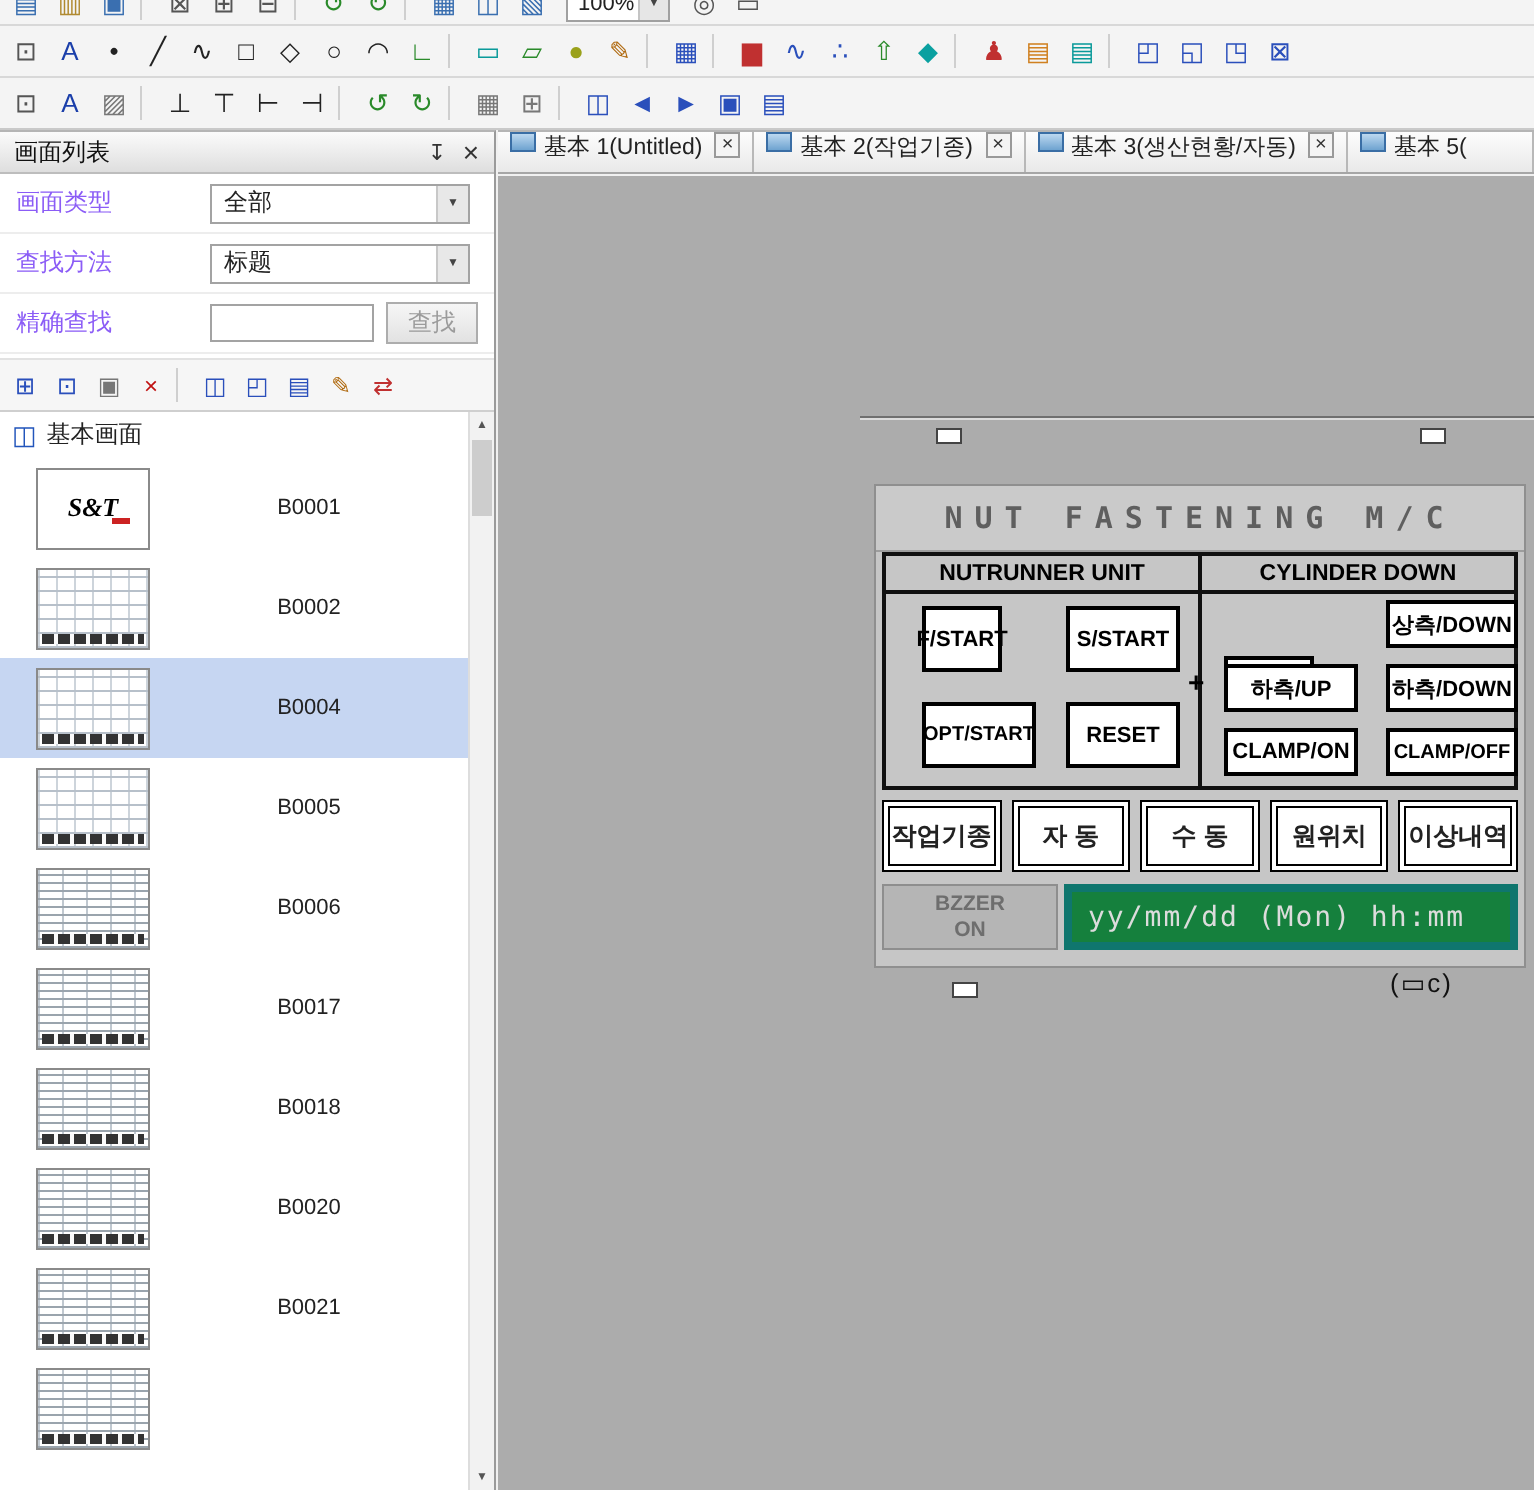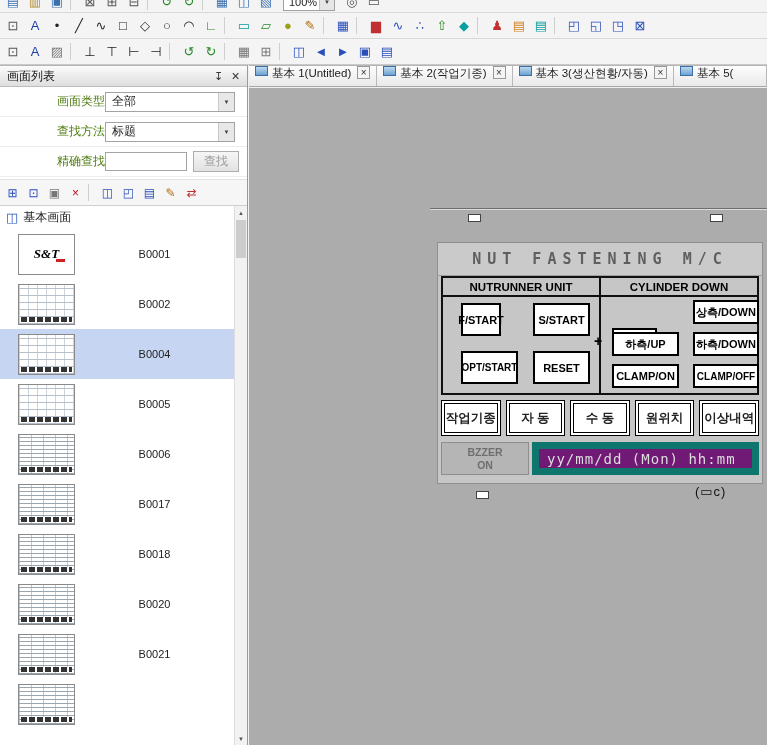--- a/index.html
+++ b/index.html
@@ -35,21 +35,21 @@
                 background: #fff; border-top: 1px solid #b5b5b5; border-right: 1px solid #9a9a9a;
                 display: flex; flex-direction: column; }
   .lp-header { height: 21px; flex: 0 0 21px; background: linear-gradient(#fbfbfb, #dedede);
                border-bottom: 1px solid #bdbdbd; display: flex; align-items: center; padding: 0 3px 0 7px; }
   .lp-title { flex: 1; color: #111; }
   .lp-pin, .lp-close { width: 17px; height: 16px; display: flex; align-items: center;
                        justify-content: center; color: #333; font-size: 11px; }
   .lp-close { font-size: 14px; }
   .lp-form { flex: 0 0 92px; }
   .lp-row { display: flex; align-items: center; height: 30px; border-bottom: 1px solid #ededed; padding-left: 8px; }
-  .lp-label { width: 97px; color: #4d7c0f; text-align: right; }
+  .lp-label { width: 97px; color: #8b5cf6; }
   .lp-select { width: 130px; height: 20px; border: 1px solid #a3a3a3; background: #fff;
                display: flex; align-items: center; justify-content: space-between; padding-left: 6px; }
   .sel-arrow { width: 16px; height: 18px; background: #e8e8e8; border-left: 1px solid #c8c8c8;
                display: flex; align-items: center; justify-content: center; }
   .sel-arrow::after { content: "▼"; font-size: 6px; color: #444; }
   .lp-input { width: 82px; height: 19px; border: 1px solid #a3a3a3; font-size: 11px; padding: 0 3px;
               font-family: "Liberation Sans", sans-serif; }
   .lp-find-btn { width: 46px; height: 21px; margin-left: 6px; background: linear-gradient(#f6f6f6,#e2e2e2);
                  border: 1px solid #adadad; color: #9b9b9b; display: flex; align-items: center;
                  justify-content: center; }
@@ -137,21 +137,21 @@
   #cb5 { left: 92px; top: 67px; width: 66px; height: 24px; font-size: 10px; }
   .crosshair { position: absolute; left: 151px; top: 55px; font-size: 14px; font-weight: bold; color: #000; }
   .menu-row { height: 36px; margin-top: 5px; display: flex; gap: 5px; }
   .mbtn { flex: 1; background: #fff; border: 1px solid #000;
           box-shadow: inset 0 0 0 2px #fff, inset 0 0 0 3px #000;
           display: flex; align-items: center; justify-content: center; font-weight: bold; font-size: 12.5px; }
   .status-row { height: 33px; margin-top: 6px; display: flex; gap: 3px; }
   .bzzer { width: 88px; flex: 0 0 88px; background: #b5b5b5; border: 1px solid #8e8e8e;
            display: flex; flex-direction: column; align-items: center; justify-content: center;
            font-weight: bold; font-size: 10.5px; color: #6e6e6e; line-height: 1.15; }
-  .dtbox { flex: 1; background: #701a75; border: 7px solid #0f766e; display: flex; align-items: center;
+  .dtbox { flex: 1; background: #15803d; border: 4px solid #0f766e; display: flex; align-items: center;
            padding-left: 8px; font-family: "DejaVu Sans Mono", monospace; font-size: 14px;
            letter-spacing: 1px; color: #dcdcdc; }
 </style>
 </head>
 <body>
 
 <div id="tb1" class="tb">
   <div class="tbrow">
     <div class="tbgroup">
         <span class="tbi" style="color: rgb(58, 111, 176);">▤</span>

